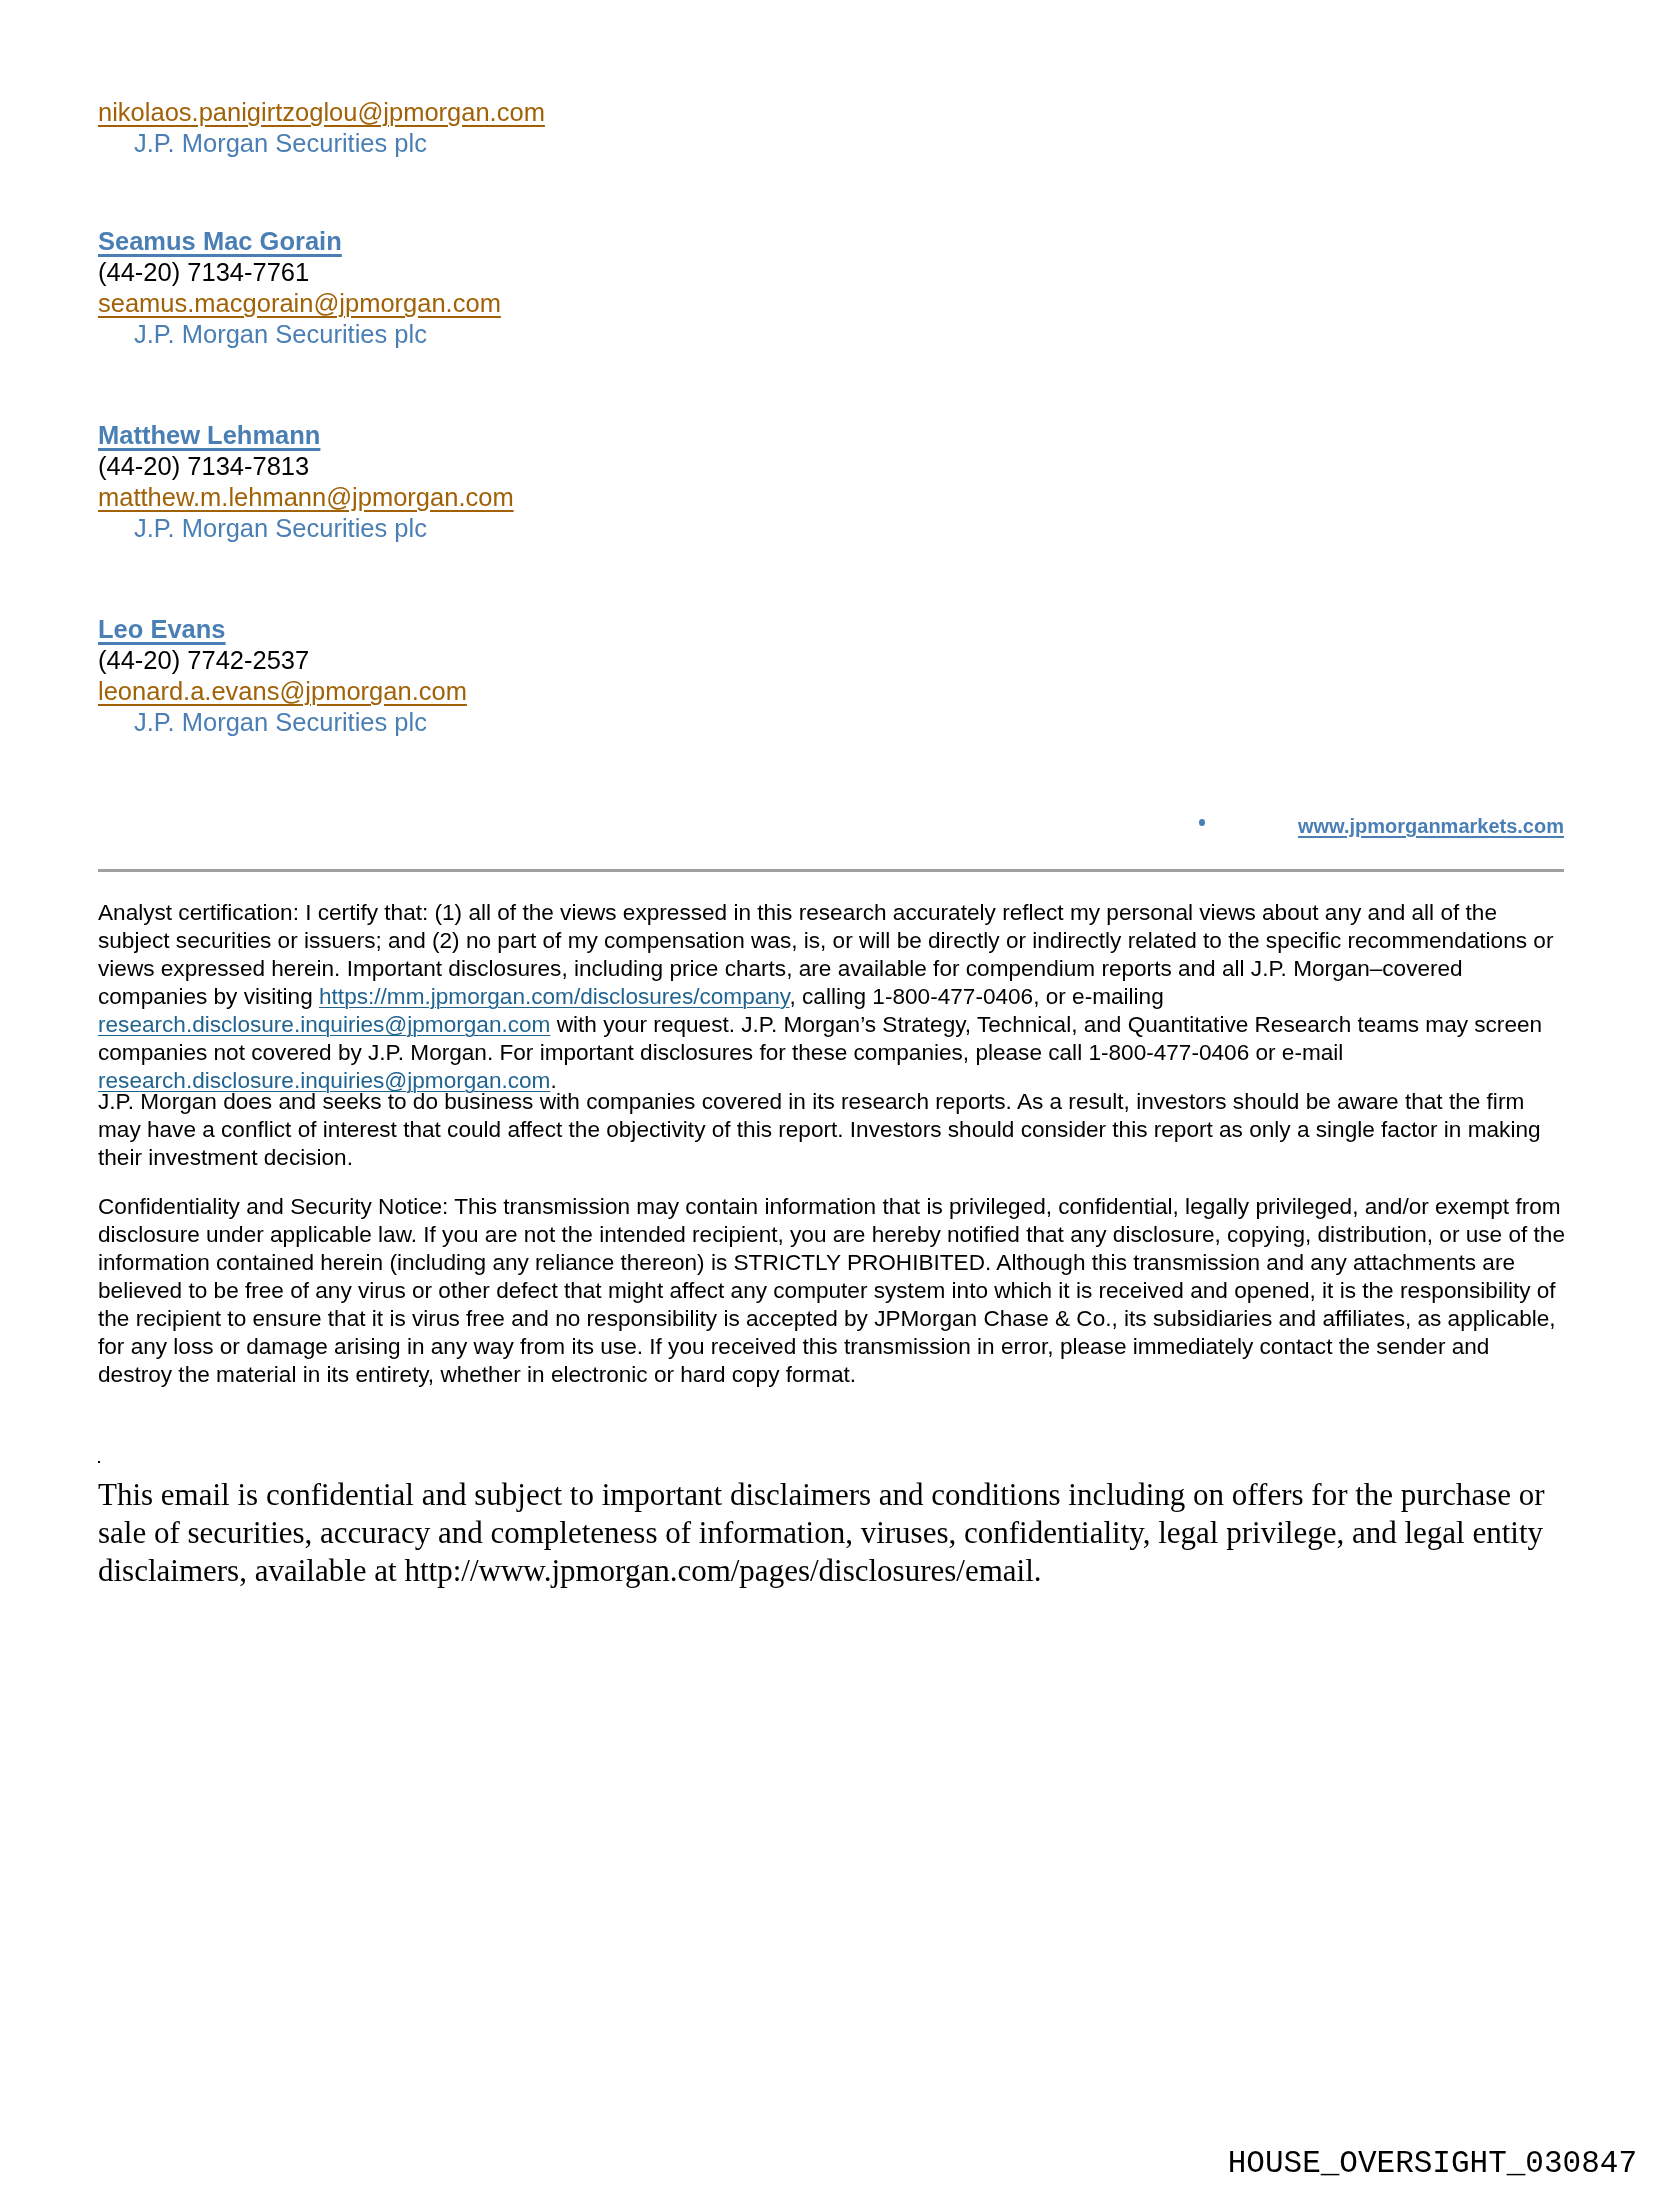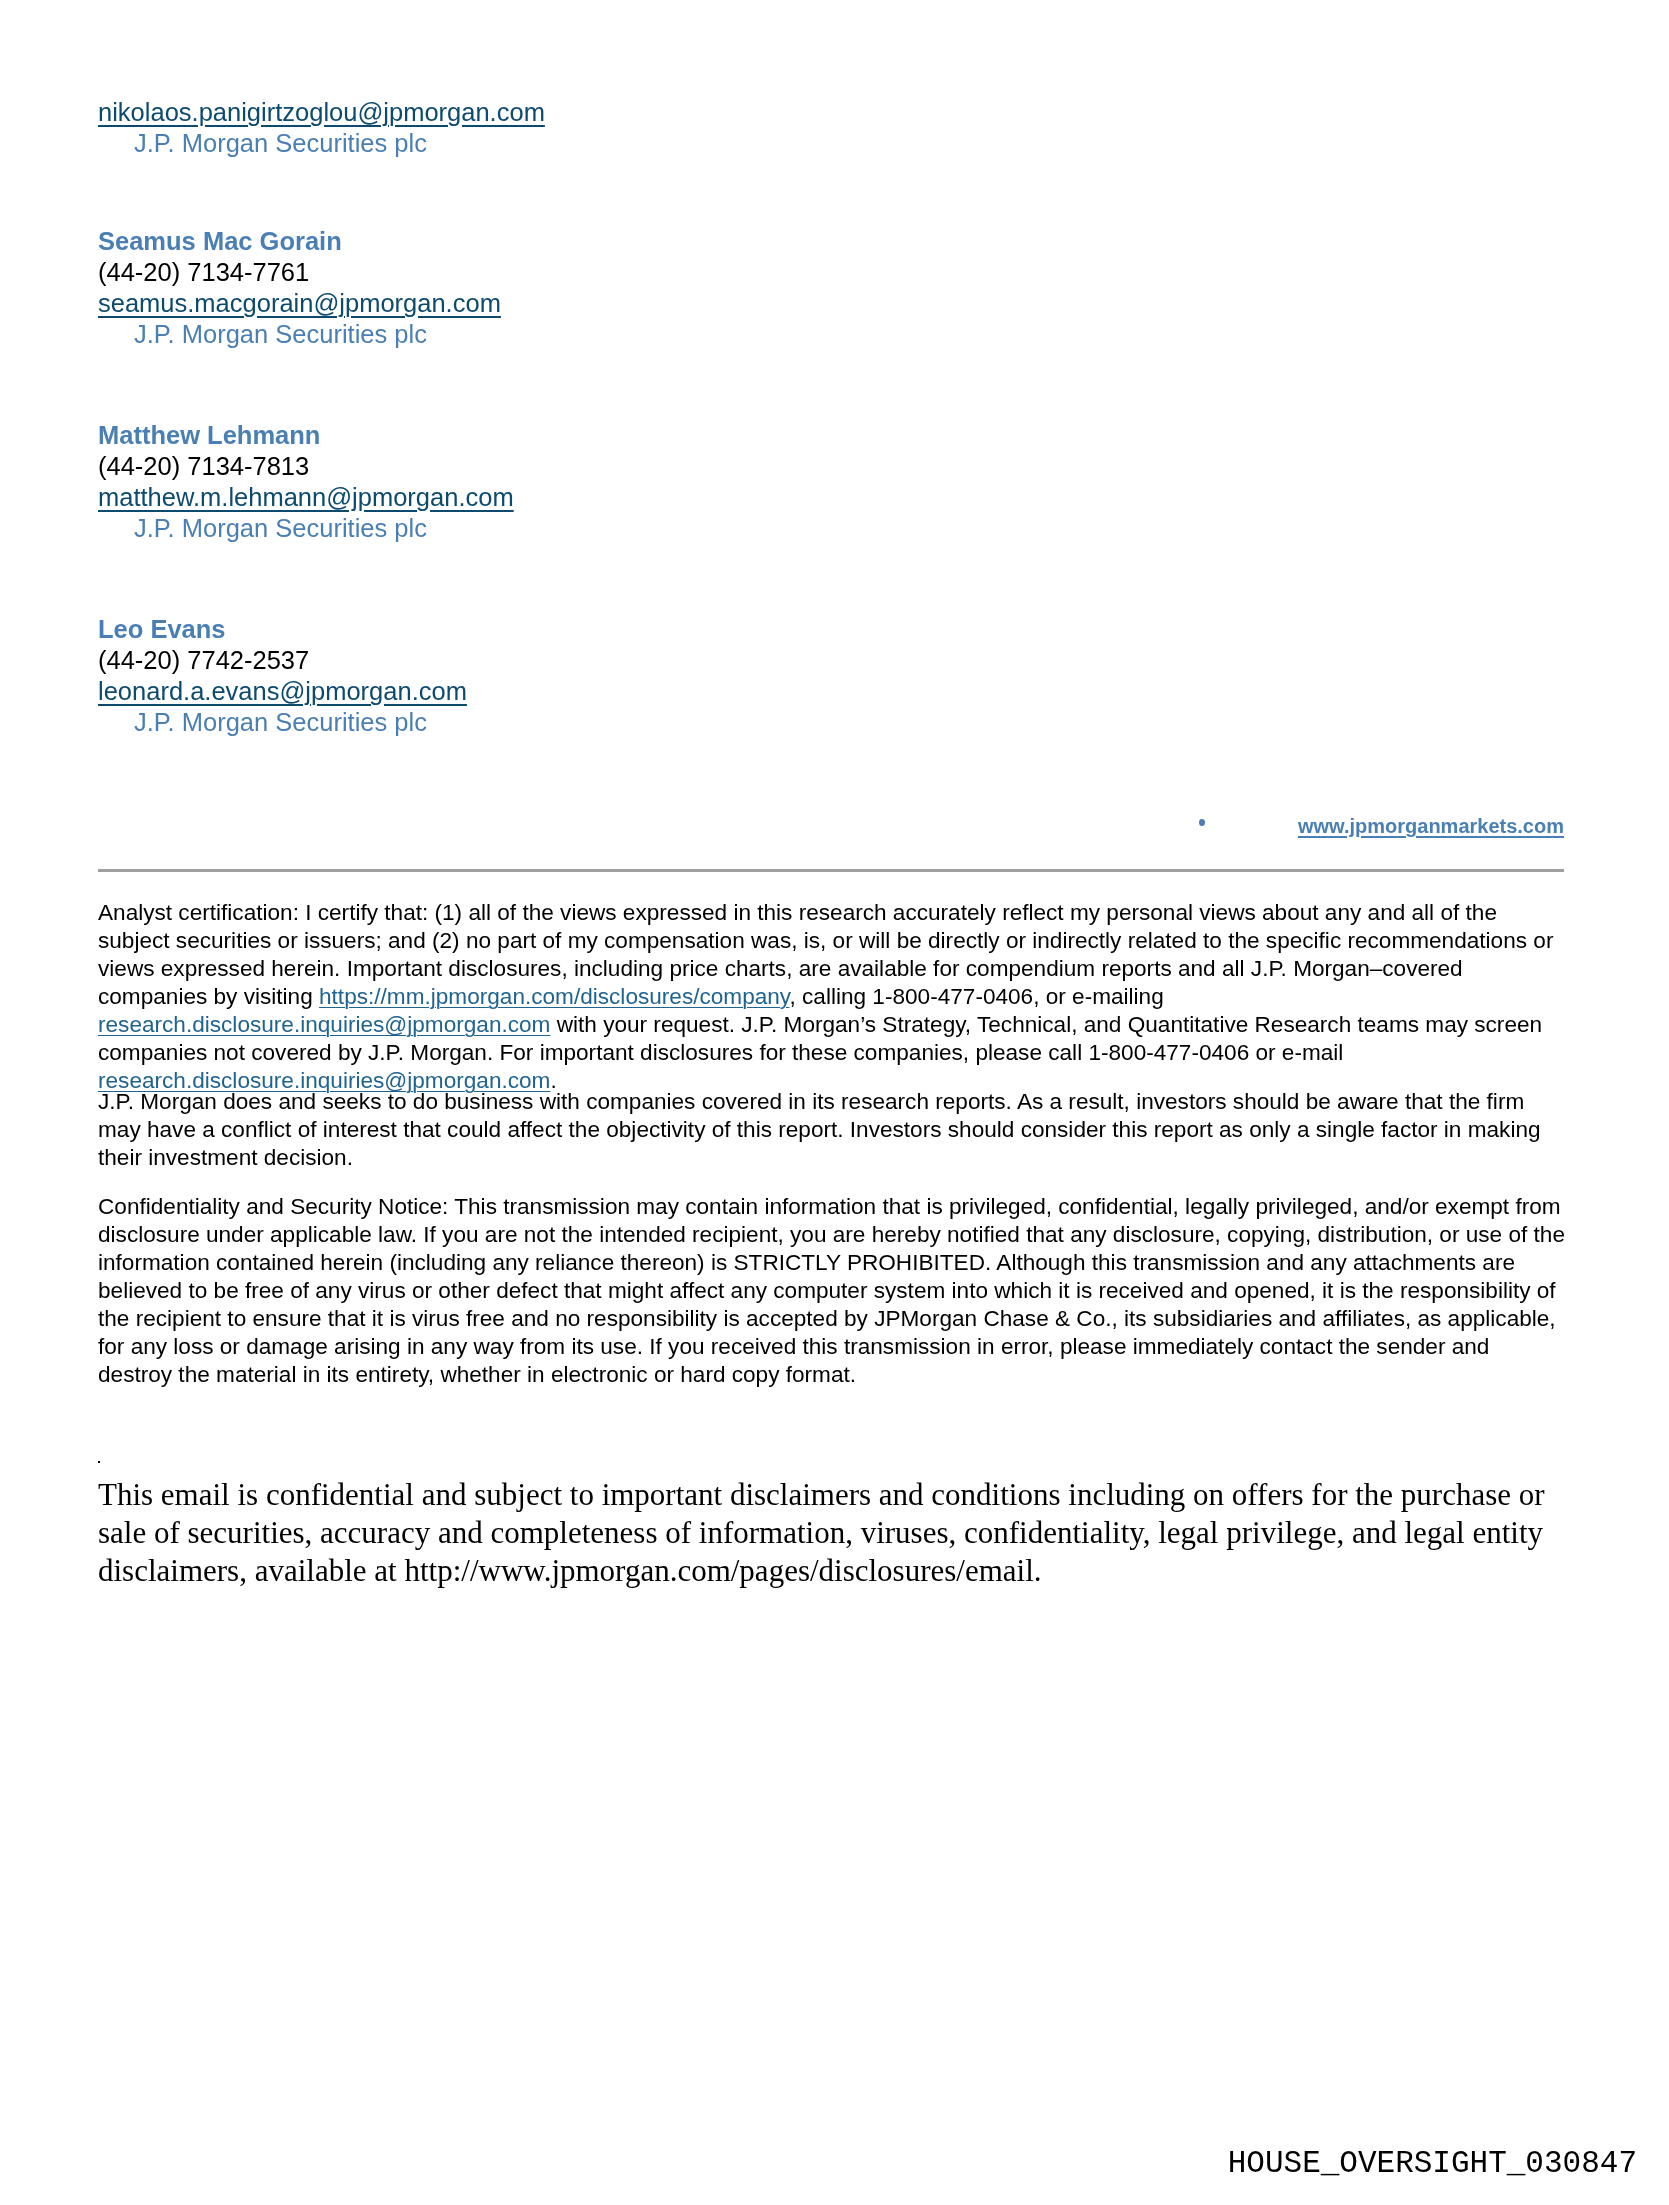--- a/index.html
+++ b/index.html
@@ -26,32 +26,33 @@
       font-size: 25.5px;
       line-height: 31px;
     }
     .contact-line {
       display: block;
       white-space: nowrap;
     }
     .contact-name {
       color: #4a7fb5;
       font-weight: bold;
+      text-decoration: underline;
       text-decoration-thickness: 2.6px;
       text-underline-offset: 3.9px;
       cursor: pointer;
       display: inline-block;
       text-align: right;
     }
     .contact-phone {
       color: #000000;
       display: inline-block;
     }
     .contact-email {
-      color: #0c4a6e;
+      color: #a16207;
       text-decoration: underline;
       text-decoration-thickness: 2px;
       text-underline-offset: 3.9px;
       cursor: pointer;
       display: inline-block;
     }
     .contact-company {
       color: #4a7fb5;
       display: inline-block;
       margin-left: 36px;

